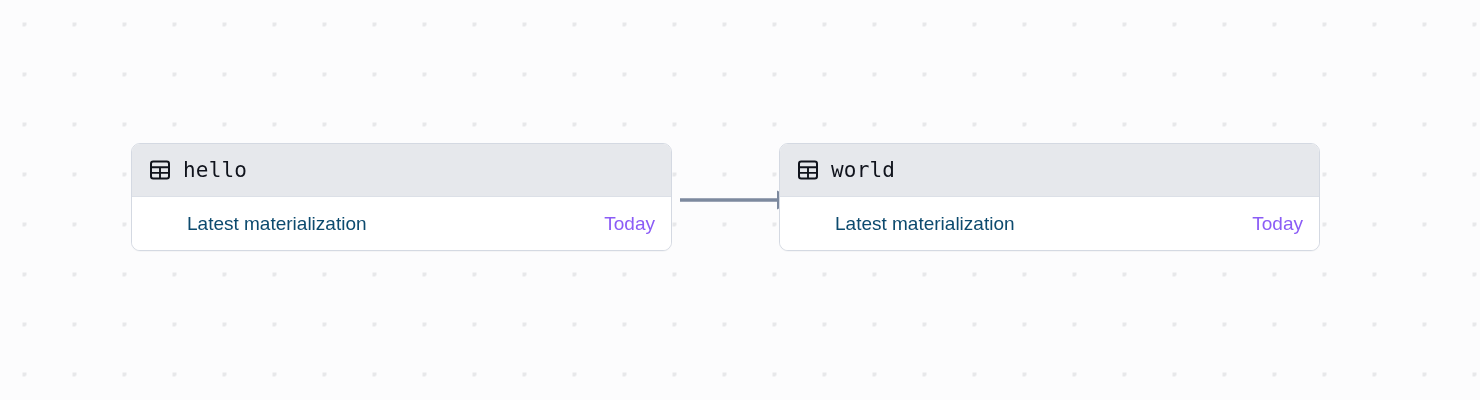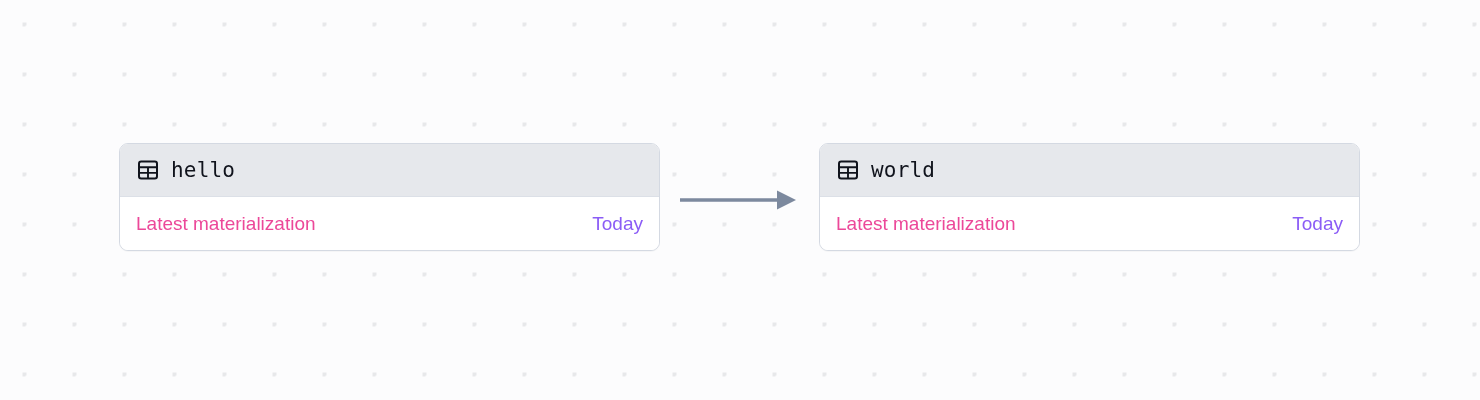--- a/index.html
+++ b/index.html
@@ -29,22 +29,22 @@
   .asset-node {
     position: absolute;
     width: 541px;
     box-sizing: border-box;
     border: 1.5px solid #D4D9E2;
     border-radius: 9px;
     background: #FFFFFF;
     overflow: hidden;
     box-shadow: 0 1px 1px rgba(16, 24, 40, 0.03);
   }
-  #node-hello { left: 119px; top: 143px; }
-  #node-world { left: 819px; top: 143px; text-align: right; }
+  #node-hello { left: 131px; top: 143px; }
+  #node-world { left: 779px; top: 143px; text-align: right; }
 
   .node-header {
     display: flex;
     align-items: center;
     gap: 11px;
     height: 53px;
     padding: 0 16px;
     background: #E6E8EC;
     border-bottom: 1px solid #DCE0E7;
     box-sizing: border-box;
@@ -71,23 +71,24 @@
     align-items: center;
     justify-content: space-between;
     height: 53px;
     padding: 0 16px;
     background: #FFFFFF;
     box-sizing: border-box;
   }
 
   .node-meta-label {
     font-size: 19px;
-    color: #ec4899;
+    color: #0c4a6e;
     line-height: 1;
     white-space: nowrap;
+    margin-left: 39px;
   }
 
   .node-meta-value {
     font-size: 19px;
     color: #8b5cf6;
     line-height: 1;
     white-space: nowrap;
     cursor: pointer;
   }
 

